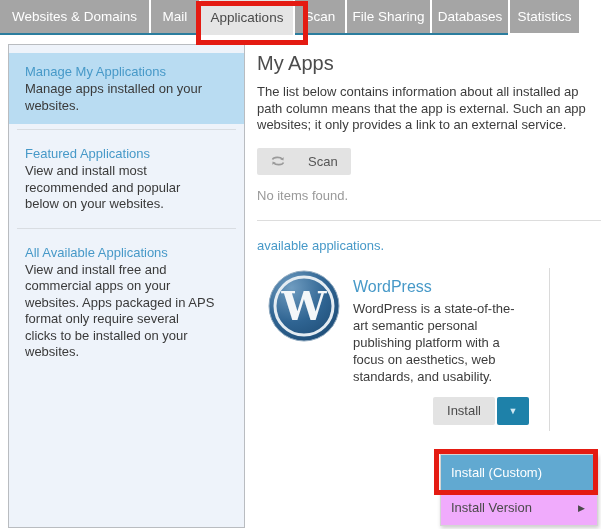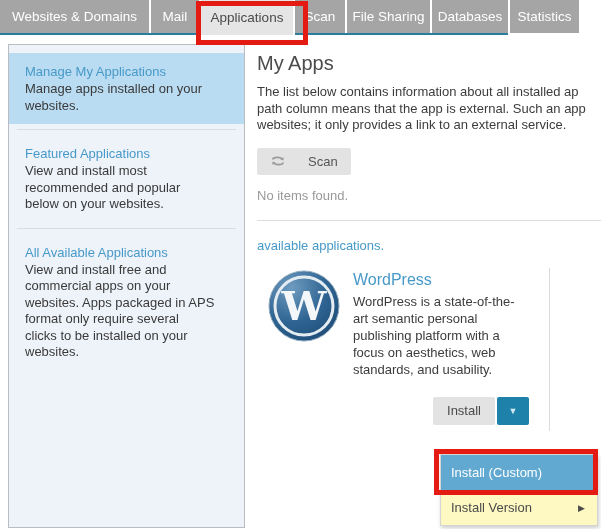--- a/index.html
+++ b/index.html
@@ -66,40 +66,40 @@
   .select-prompt .line { white-space:nowrap; }
 
   
   .app-card {
     position:relative; margin-top:12px; width:293px; height:163px;
     border-right:1px solid #dadada;
     display:flex; padding:2px 0 0 11px;
   }
   .wp-logo { flex:0 0 72px; height:72px; }
   .app-info { margin-left:13px; width:190px; }
-  .app-title { color:var(--color-link_blue,#4799c8); font-size:16px; line-height:20px; cursor:pointer; }
+  .app-title { color:var(--color-link_blue,#4799c8); font-size:16px; line-height:20px; cursor:pointer;margin-top:7px; }
   .app-desc { margin-top:3px; line-height:17px; color:#3c3c3c; }
 
   .install-row {
     position:absolute; left:0; bottom:6px; width:100%;
     display:flex; justify-content:flex-end; padding-right:20px; gap:2px;
   }
   .install-btn {
     background:#e3e3e3; color:#4a4a4a; border:none; border-radius:2px;
     padding:0 14px; height:28px; font-size:13px; font-family:inherit; cursor:pointer;
   }
   .install-toggle {
     background:var(--color-dropdown_blue,#1e81a9); border:none; border-radius:2px;
     width:32px; height:28px; color:#cfe8f3; font-size:9px; cursor:pointer;
   }
 
   
   .dropdown-menu {
     position:absolute; left:440px; top:454px; width:158px; z-index:5;
-    background:#fef9c3; border:1px solid #d4d4d4;
+    background:#f0abfc; border:1px solid #d4d4d4;
     box-shadow:1px 2px 4px rgba(0,0,0,0.2);
   }
   .menu-item {
     height:35px; display:flex; align-items:center; padding:0 12px 0 10px;
     color:#4a4a4a; cursor:pointer;
   }
   .menu-item.highlighted { background:var(--color-menu_highlight,#61a9d1); color:#ffffff; }
   .submenu-arrow { margin-left:auto; font-size:9px; color:#4a4a4a; }
 
   

